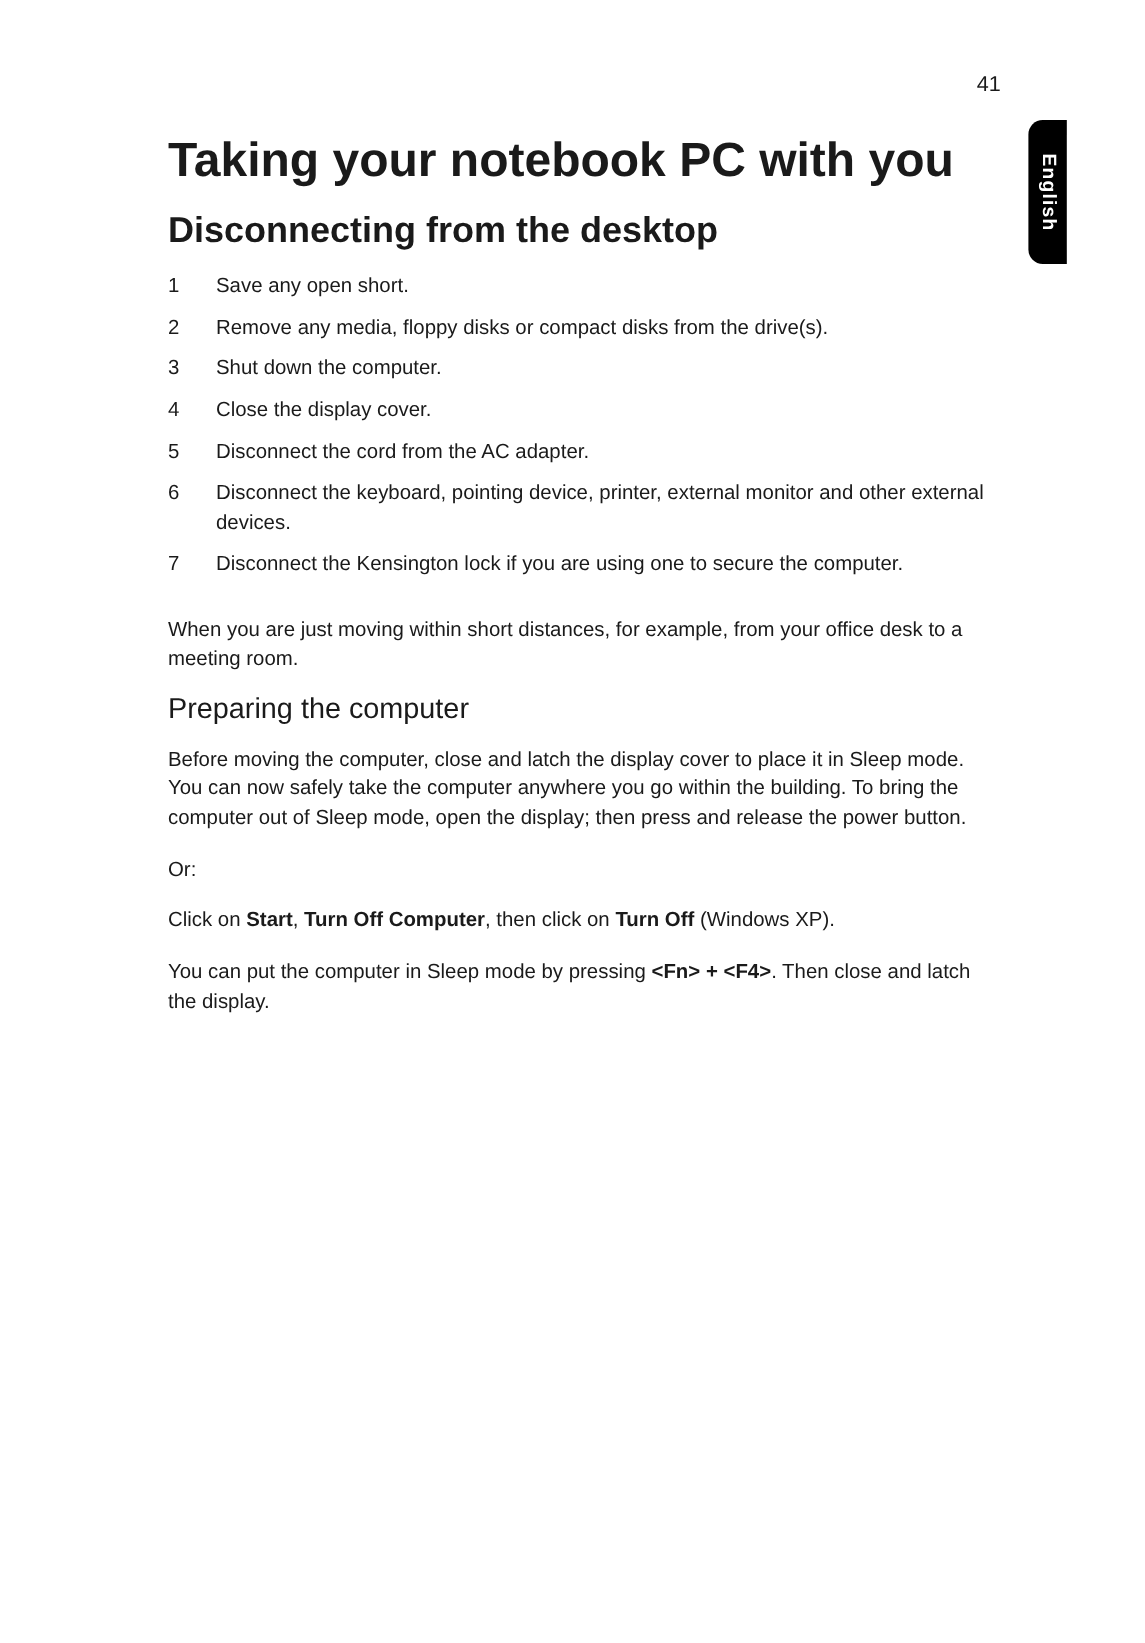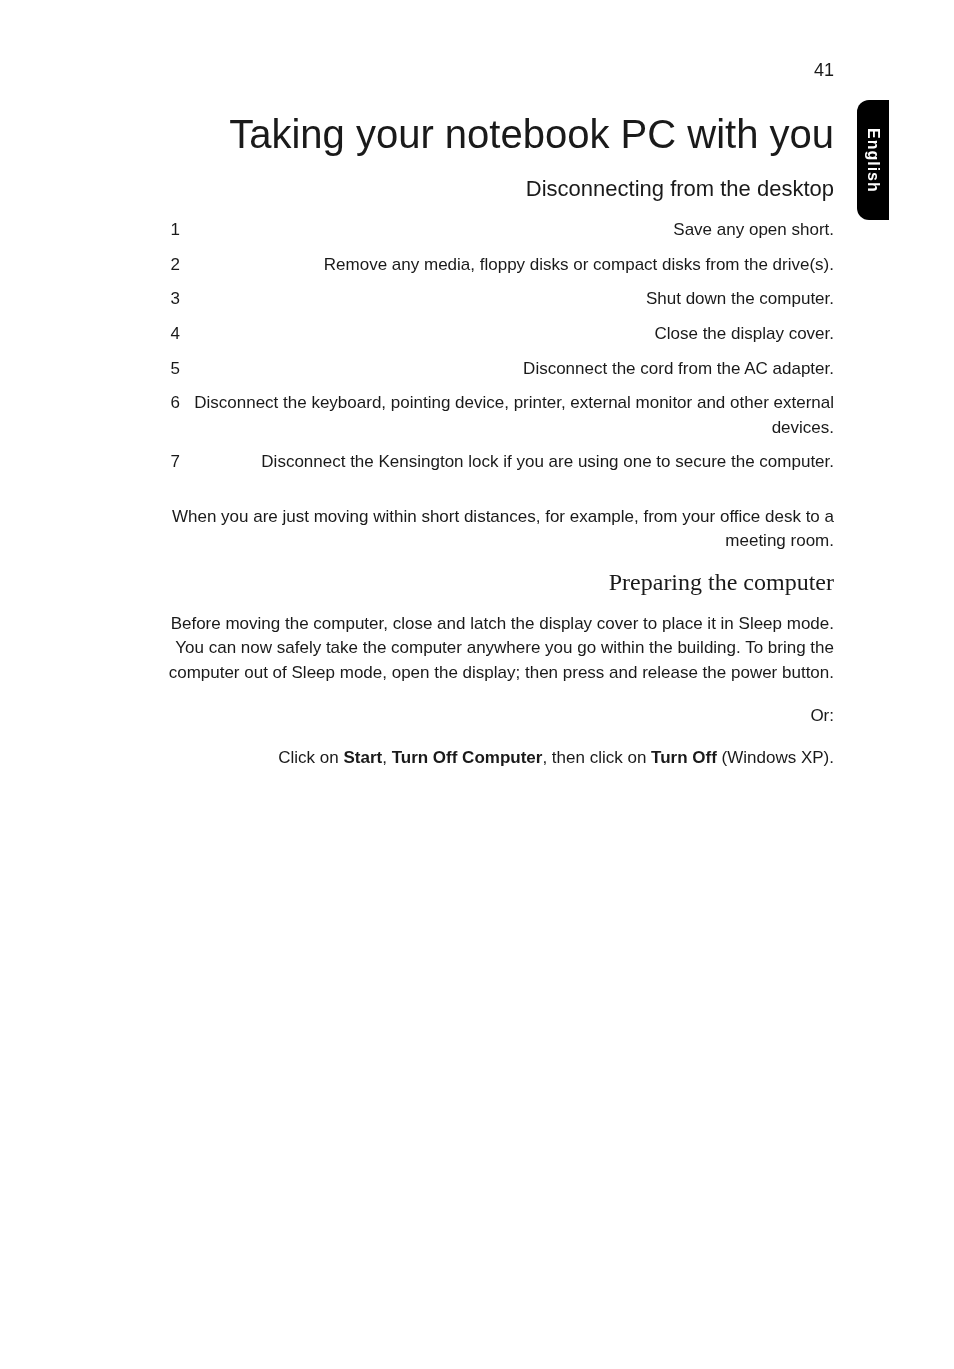--- a/index.html
+++ b/index.html
@@ -1,19 +1,18 @@
 <!DOCTYPE html>
 <html><head>
   <meta charset="utf-8">
   <style>
     * {
       margin: 0;
       padding: 0;
       box-sizing: border-box;
-      text-align: right;
     }
     body {
       width: 954px;
       height: 1369px;
       background: #ffffff;
       font-family: "Segoe UI", Tahoma, Geneva, Verdana, sans-serif;
       position: relative;
       color: #1a1a1a;
     }
     .page-number {
@@ -42,33 +41,33 @@
       text-orientation: mixed;
       font-size: 16px;
       font-weight: 600;
       letter-spacing: 1px;
     }
     .content {
       padding: 110px 120px 60px 140px;
     }
     h1 {
       font-size: 40px;
-      font-weight: 400;
+      font-weight: 700;
       margin-bottom: 18px;
       letter-spacing: 0px;
       line-height: 1.2;
     }
     .intro {
       font-size: 17px;
       line-height: 1.4;
       margin-bottom: 36px;
     }
     h2 {
-      font-size: 22px;
-      font-weight: 400;
+      font-size: 30px;
+      font-weight: 700;
       margin-bottom: 16px;
       margin-top: 10px;
     }
     .section-intro {
       font-size: 17px;
       line-height: 1.4;
       margin-bottom: 16px;
     }
     .num-list {
       list-style: none;
@@ -85,21 +84,20 @@
       flex-shrink: 0;
     }
     .num-list .txt {
       flex: 1;
     }
     h3 {
       font-size: 24px;
       font-weight: 400;
       margin-bottom: 16px;
       margin-top: 8px;
-      font-family: Liberation Serif, serif;
     }
     p.body {
       font-size: 17px;
       line-height: 1.45;
       margin-bottom: 18px;
     }
     .bold {
       font-weight: 700;
     }
   </style>
@@ -155,15 +153,18 @@
 
   <p class="body">Before moving the computer, close and latch the display cover to place it in Sleep mode. You can now safely take the computer anywhere you go within the building. To bring the computer out of Sleep mode, open the display; then press and release the power button.</p>
 
 
   <p class="body">Or:</p>
 
   <p class="body">
     <span>Click on </span><span class="bold">Start</span><span>, </span><span class="bold">Turn Off Computer</span><span>, then click on </span><span class="bold">Turn Off</span><span> (Windows XP).</span>
   </p>
 
+  <p class="body">
+    <span>You can put the computer in Sleep mode by pressing </span><span class="bold">&lt;Fn&gt; + &lt;F4&gt;</span><span>. Then close and latch the display.</span>
+  </p>
 
 
 </div>
 
 </body></html>

